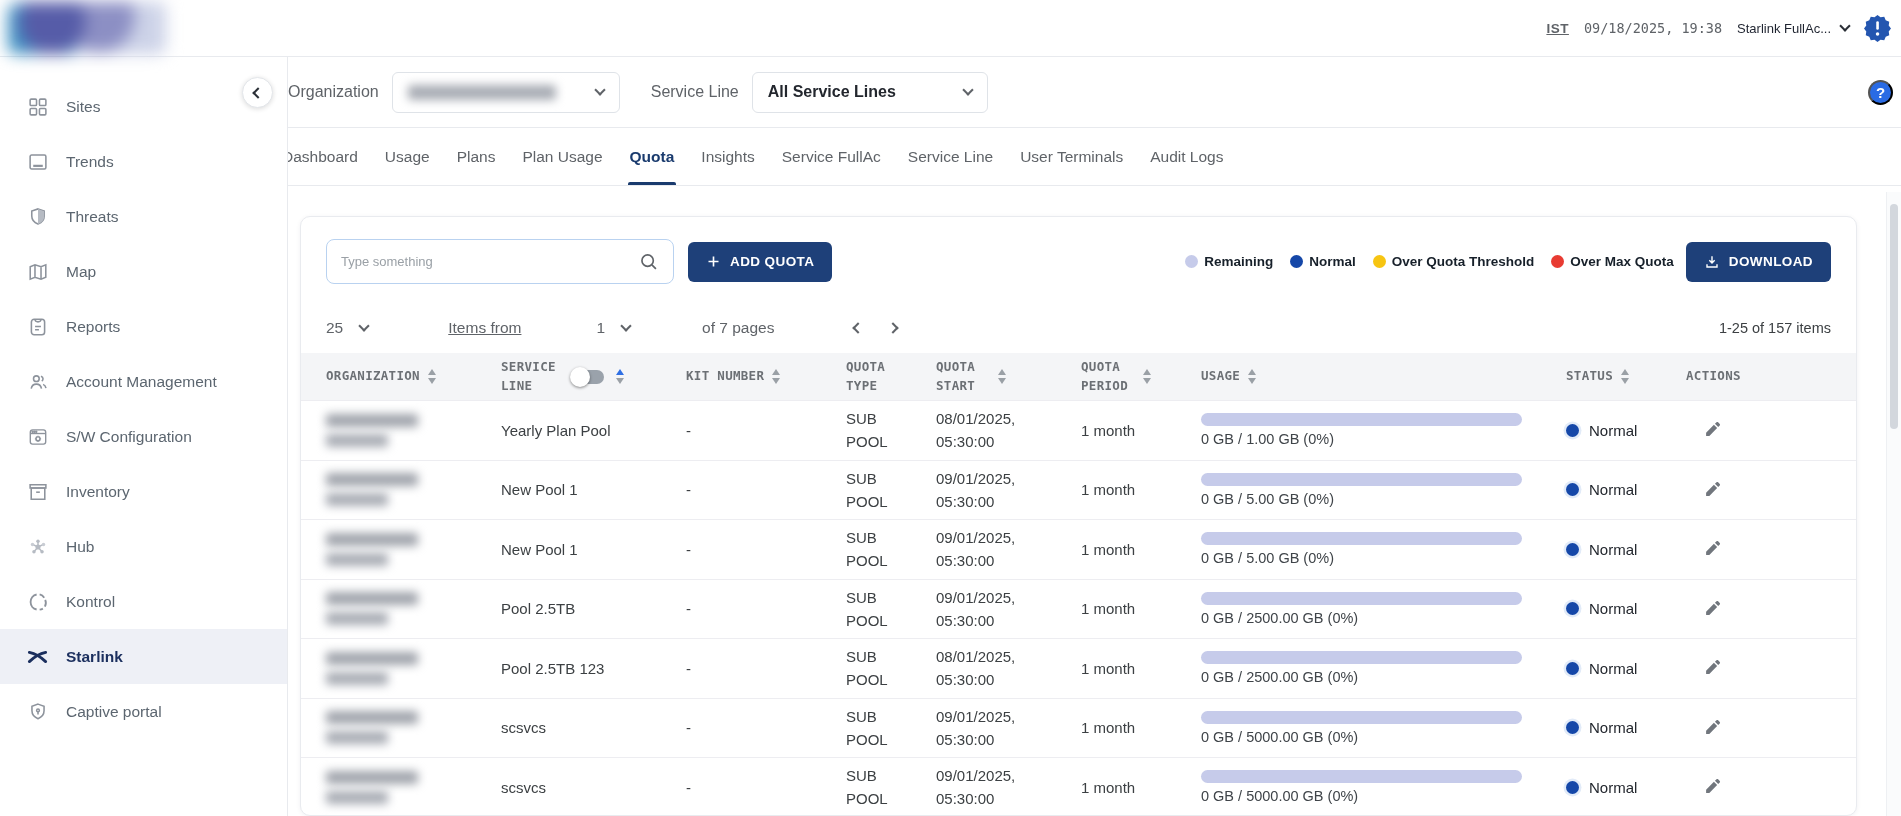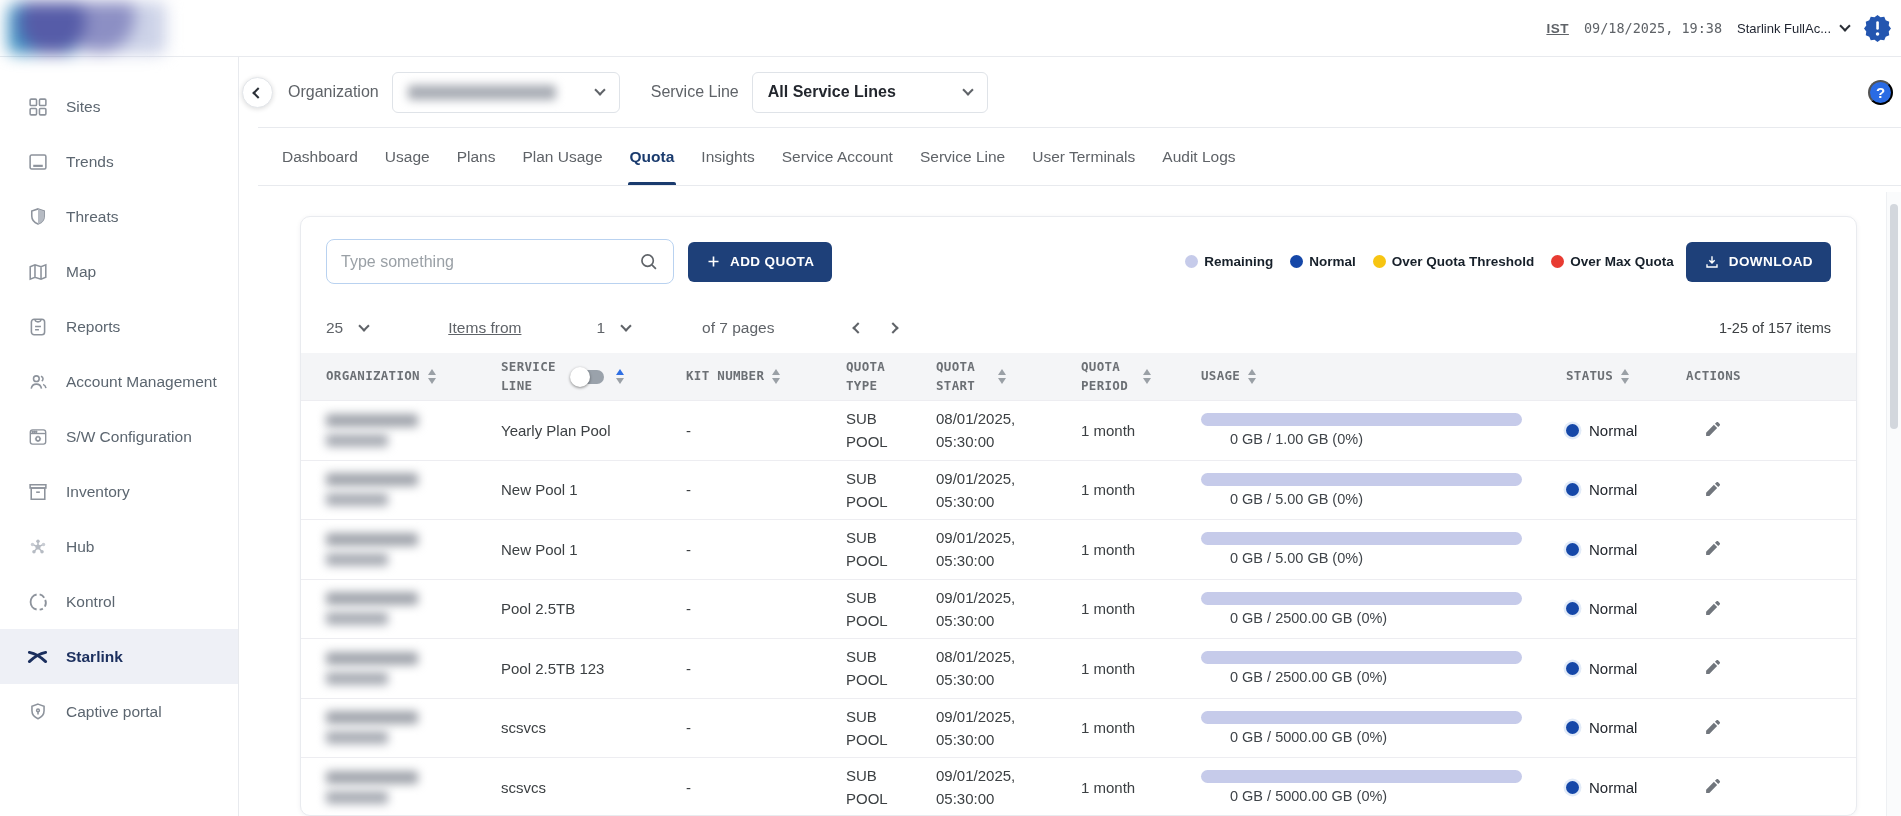--- a/index.html
+++ b/index.html
@@ -23,21 +23,21 @@
   .datetime { font-family:"DejaVu Sans Mono", monospace; font-size:13.5px; color:#5f6368;text-align:center; }
   .account { display:flex; align-items:center; gap:10px; cursor:pointer; }
   .account-label { font-size:13px; color:#1f2430; }
   .chev { display:inline-block; width:8px; height:8px; border-right:2px solid #5f6368; border-bottom:2px solid #5f6368; }
   .chev.down { transform:rotate(45deg); margin-top:-4px; }
   .chev.dark { border-color:#2a2f36; }
   .chev.left { transform:rotate(135deg); }
   .chev.right { transform:rotate(-45deg); }
 
   
-  .sidebar { position:absolute; top:57px; left:0; width:239px; height:759px; background:#fff;
+  .sidebar { position:absolute; top:57px; left:0; width:288px; height:759px; background:#fff;
     border-right:1px solid #e8eaee; padding-top:22px; z-index:5; }
   .side-item { height:55px; display:flex; align-items:center; gap:17px; padding-left:26px; cursor:pointer; }
   .side-item .ic { width:23px; display:flex; justify-content:center; }
   .side-item .lbl { font-size:15.5px; color:#5c6670; white-space:nowrap; }
   .side-item.active { background:#eef0f6; }
   .side-item.active .lbl { color:#1b2f5e; font-weight:700; }
 
   
   .main { position:absolute; top:57px; left:258px; width:1643px; height:759px; background:#fff; }
   .filter-row { position:relative; height:71px; border-bottom:1px solid #e8eaee; display:flex;
@@ -63,21 +63,21 @@
   .tab.active { color:#1a3b6e; font-weight:700; }
   .tab.active::after { content:""; position:absolute; left:-2px; right:-2px; bottom:0; height:3px;
     background:#1a3b6e; border-radius:2px 2px 0 0; }
 
   
   .card { position:absolute; left:42px; top:159px; width:1557px; height:600px; background:#fff;
     border:1px solid #e9ebef; border-radius:10px; box-shadow:0 1px 5px rgba(25,39,60,.06); overflow:hidden; }
   .toolbar { position:absolute; top:22px; left:25px; right:25px; height:45px; display:flex; align-items:center; }
   .search-box { width:348px; height:45px; border:1.5px solid #b9d2f0; border-radius:8px;
     display:flex; align-items:center; padding:0 14px; gap:8px; background:#fff; }
-  .search-box input { flex:1; border:none; outline:none; font-size:16px; color:#333; font-family:inherit; }
+  .search-box input { flex:1; border:none; outline:none; font-size:13px; color:#333; font-family:inherit; }
   .search-box input::placeholder { color:#9aa0a6; }
   .btn-navy { background:#1e4079; color:#fff; border:none; border-radius:6px; height:40px; padding:0 18px;
     font-weight:700; font-size:13.5px; letter-spacing:.4px; display:flex; align-items:center; gap:9px;
     cursor:pointer; font-family:inherit; }
   .add-btn { margin-left:14px; }
   .legend { margin-left:auto; display:flex; align-items:flex-start; gap:17px; margin-right:12px; }
   .legend-item { display:flex; align-items:center; gap:6px; }
   .legend-dot { width:13px; height:13px; border-radius:50%; }
   .legend-label { font-size:13.5px; font-weight:700; color:#17202a; }
 
@@ -109,21 +109,21 @@
 
   .tbody { position:absolute; top:184px; left:0; right:0; bottom:0; overflow:hidden; }
   .row { height:59.5px; border-bottom:1px solid #ededf1; font-size:15px; color:#3c4043; }
   .org-cell { display:flex; flex-direction:column; gap:7px; }
   .org-cell .b1 { width:92px; height:13px; background:#9fa3ab; filter:blur(5px); border-radius:3px; }
   .org-cell .b2 { width:62px; height:13px; background:#a8acb4; filter:blur(5px); border-radius:3px; }
   .cell-type { max-width:50px; line-height:1.55; }
   .cell-start { max-width:112px; line-height:1.55; }
   .usage-cell .bar { width:321px; height:13px; background:#c6cbea; border-radius:7px; overflow:hidden; margin-bottom:5px; }
   .usage-cell .fill { height:100%; background:#1547a8; border-radius:7px; }
-  .usage-text { font-size:14.5px; color:#3f4449;margin-left:29px; }
+  .usage-text { font-size:14.5px; color:#3f4449; }
   .status-cell { display:flex; align-items:center; gap:10px; }
   .status-dot { width:13px; height:13px; border-radius:50%; background:#1547a8; box-shadow:0 0 0 2.5px #e2ebf8; flex:none; }
   .status-label { font-size:15px; color:#23272e; }
   .action-btn { margin-left:14px; background:none; border:none; cursor:pointer; padding:2px; }
 
   .scrollbar { position:absolute; right:0; top:135px; width:15px; height:624px; background:#fafbfc;
     border-left:1px solid #eef0f3; }
   .scroll-thumb { position:absolute; left:3px; top:12px; width:8px; height:225px; border-radius:4px;
     background:#d3d7dd; cursor:pointer; }
 </style>
@@ -304,21 +304,21 @@
       <div class="tab">Usage</div>
 
       <div class="tab">Plans</div>
 
       <div class="tab">Plan Usage</div>
 
       <div class="tab active">Quota</div>
 
       <div class="tab">Insights</div>
 
-      <div class="tab">Service Account</div>
+      <div class="tab">Service FullAc</div>
 
       <div class="tab">Service Line</div>
 
       <div class="tab">User Terminals</div>
 
       <div class="tab">Audit Logs</div>
     </nav>
 
   <section class="card">
 

